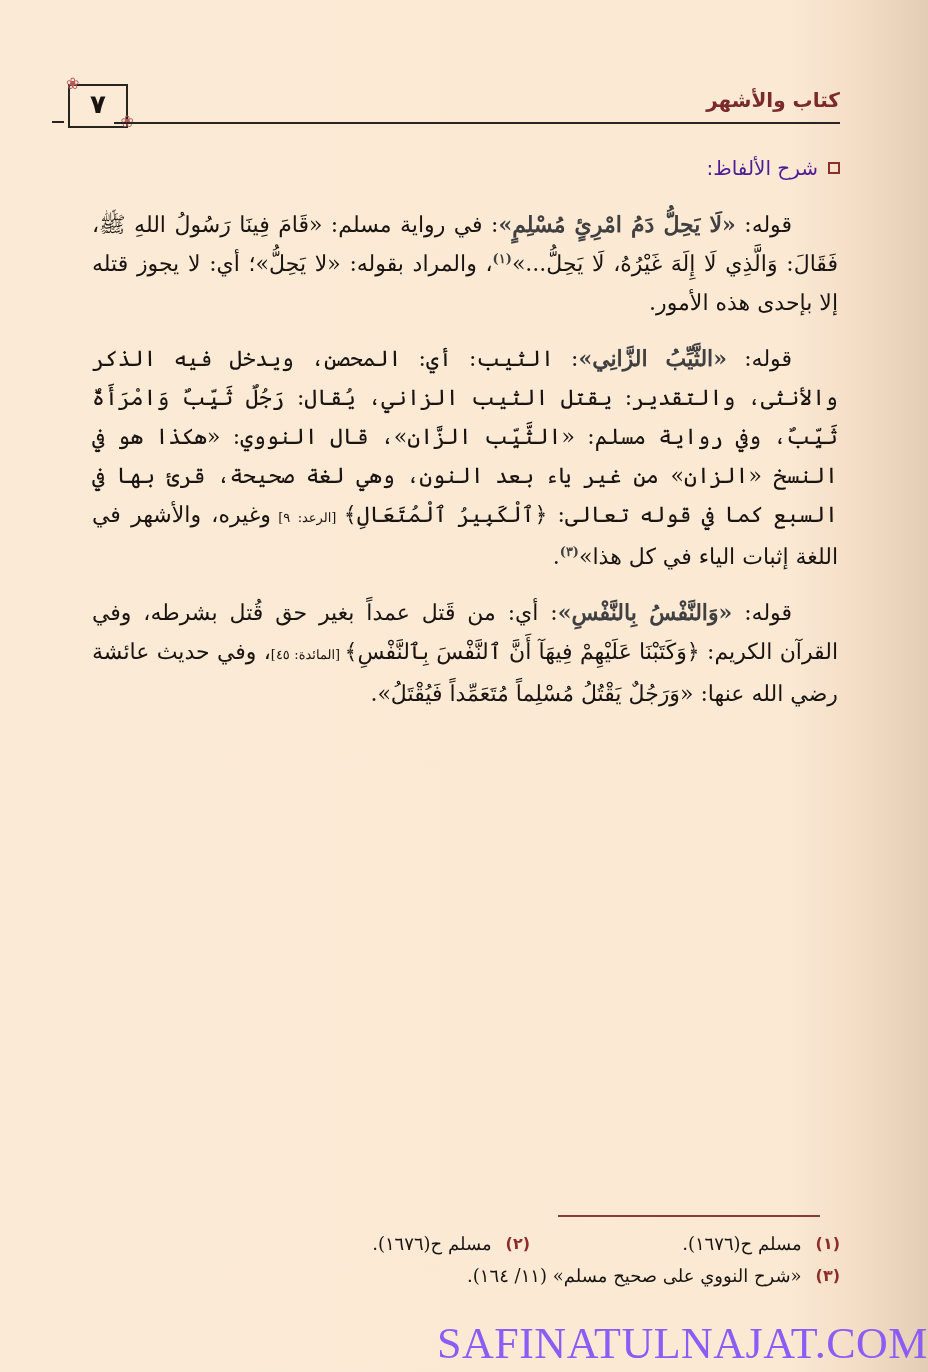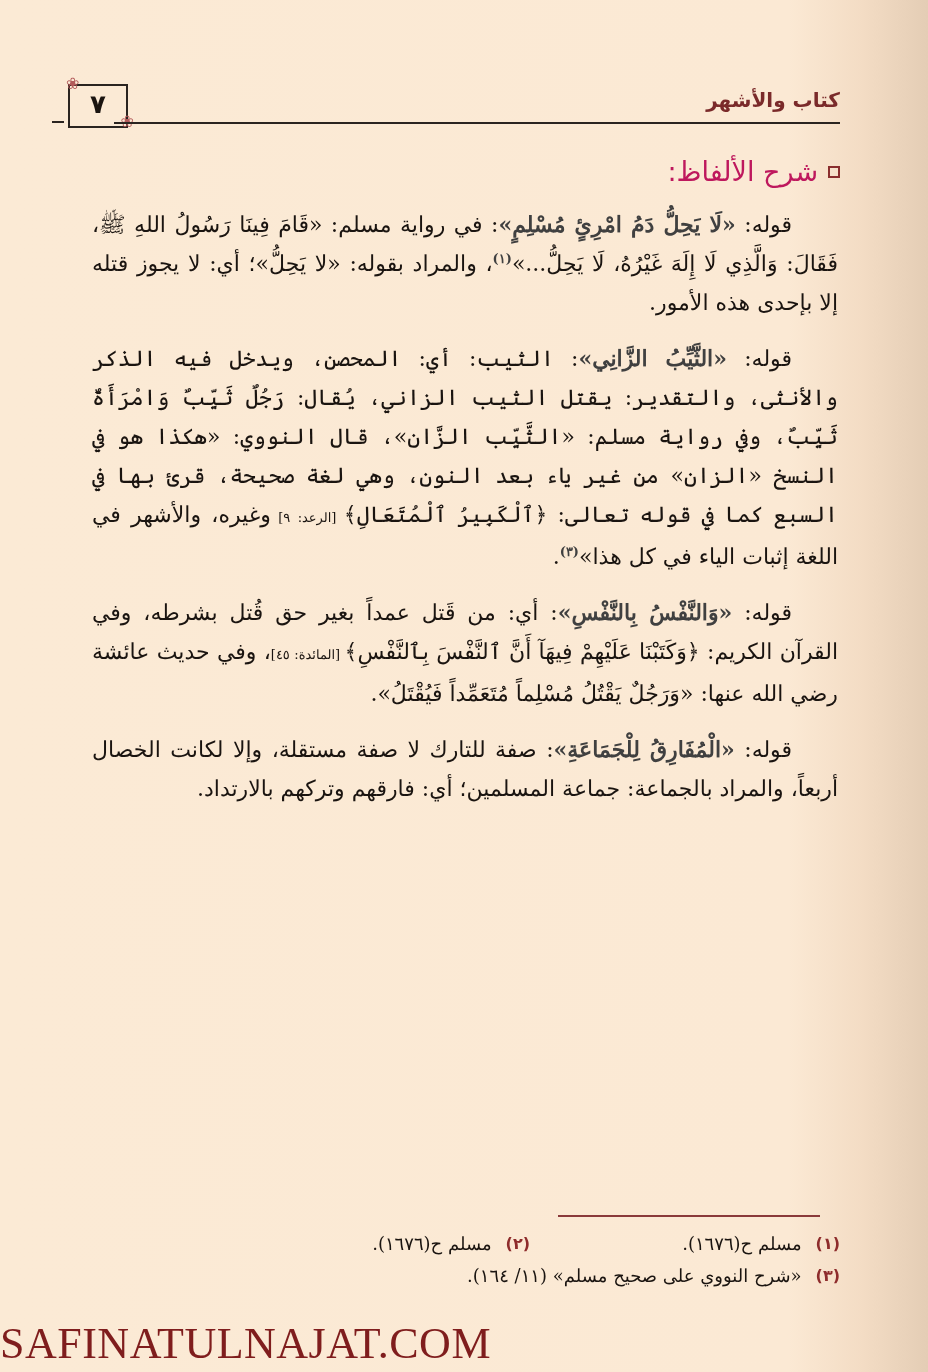--- a/index.html
+++ b/index.html
@@ -26,43 +26,43 @@
   .rose-tl { left: -4px; top: -10px; }
   .rose-br { right: -8px; bottom: -4px; }
   .chapter-title {
     position: absolute; right: 0; top: 4px; font-family: "DejaVu Sans", sans-serif; font-weight: bold;
     font-size: 20px; color: #7a2a2a; direction: rtl;
   }
 
   
   .section-heading { position: absolute; right: 88px; top: 156px; direction: rtl; display: flex; align-items: center; gap: 10px; }
   .square-icon { width: 12px; height: 12px; border: 2.5px solid #8a2e2e; box-sizing: border-box; display: inline-block; }
-  .section-label { font-family: "DejaVu Sans", sans-serif; font-size: 27px; color: #be185d; }
+  .section-label { font-family: "DejaVu Sans", sans-serif; font-size: 20px; color: #4c1d95; }
 
   
   .content { position: absolute; left: 92px; width: 746px; top: 205px; direction: rtl; text-align: justify; }
   .para { font-size: 22px; line-height: 39px; margin: 0 0 17px 0; text-align-last: right; }
   .para.indent { text-indent: 46px; }
   .kw { font-weight: normal; }
   .red { color: #404040; font-weight: bold; }
   .blk { font-weight: normal; }
   .sup { font-size: 13px; vertical-align: super; line-height: 0; }
   .ref { font-size: 13px; }
 
   
   .fn-rule { position: absolute; left: 558px; top: 1215px; width: 262px; height: 2px; background: #8a3a3a; }
   .footnotes { position: absolute; right: 88px; top: 1228px; width: 720px; direction: rtl; font-size: 18px; line-height: 32px; }
   .fn-row { display: flex; gap: 0; }
   .fn-item { display: inline-flex; gap: 14px; min-width: 310px; }
   .fn-num { color: #8e2c2c; font-weight: bold; font-family: "DejaVu Sans", sans-serif; font-size: 16px; }
 
   
   .watermark {
-    position: absolute; left: 0; right: 0; top: 1318px; text-align: left;
-    font-family: "Liberation Serif", serif; font-size: 44px; color: #7f1d1d; letter-spacing: 0.5px;
+    position: absolute; left: 0; right: 0; top: 1318px; text-align: right;
+    font-family: "Liberation Serif", serif; font-size: 44px; color: #8b5cf6; letter-spacing: 0.5px;
   }
 </style>
 </head>
 <body>
 
 <div class="page">
 
   <div class="header">
     <div class="header-dash"></div>
     <div class="page-box">
@@ -82,21 +82,20 @@
   <div class="content">
 
     <p class="para indent"><span class="kw">قوله: </span><span class="red">«لَا يَحِلُّ دَمُ امْرِئٍ مُسْلِمٍ»</span><span>: في رواية مسلم: </span><span>«قَامَ فِينَا رَسُولُ اللهِ ﷺ، فَقَالَ: </span><span class="blk">وَالَّذِي لَا إِلَهَ غَيْرُهُ، لَا يَحِلُّ...»</span><span class="sup red">(١)</span><span>، والمراد بقوله: </span><span class="blk">«لا يَحِلُّ»</span><span>؛ أي: لا يجوز قتله إلا بإحدى هذه الأمور.</span></p>
 
 
     <p class="para indent"><span class="kw">قوله: </span><span class="red">«الثَّيِّبُ الزَّانِي»</span><span>: الثيب: أي: المحصن، ويدخل فيه الذكر والأنثى، والتقدير: يقتل الثيب الزاني، يُقال: رَجُلٌ ثَيِّبٌ وَامْرَأَةٌ ثَيِّبٌ، وفي رواية مسلم: «الثَّيِّب الزَّان»، قال النووي: «هكذا هو في النسخ «الزان» من غير ياء بعد النون، وهي لغة صحيحة، قرئ بها في السبع كما في قوله تعالى: </span><span>﴿ٱلْكَبِيرُ ٱلْمُتَعَالِ﴾</span><span class="ref"> [الرعد: ٩] </span><span>وغيره، والأشهر في اللغة إثبات الياء في كل هذا»</span><span class="sup red">(٣)</span><span>.</span></p>
 
     <p class="para indent"><span class="kw">قوله: </span><span class="red">«وَالنَّفْسُ بِالنَّفْسِ»</span><span>: أي: من قَتل عمداً بغير حق قُتل بشرطه، وفي القرآن الكريم: </span><span>﴿وَكَتَبْنَا عَلَيْهِمْ فِيهَآ أَنَّ ٱلنَّفْسَ بِٱلنَّفْسِ﴾</span><span class="ref"> [المائدة: ٤٥]</span><span>، وفي حديث عائشة رضي الله عنها: </span><span class="blk">«وَرَجُلٌ يَقْتُلُ مُسْلِماً مُتَعَمِّداً فَيُقْتَلُ»</span><span>.</span></p>
 
 
-    <p class="para indent"><span class="kw">قوله: </span><span class="red">«الْمُفَارِقُ لِلْجَمَاعَةِ»</span><span>: صفة للتارك لا صفة مستقلة، وإلا لكانت الخصال أربعاً، والمراد بالجماعة: جماعة المسلمين؛ أي: فارقهم وتركهم بالارتداد.</span></p>
 
   </div>
 
   <div class="fn-rule"></div>
 
   <div class="footnotes">
     <div class="fn-row">
       <span class="fn-item">
         <span class="fn-num">(١)</span>
         <span>مسلم ح(١٦٧٦).</span>

